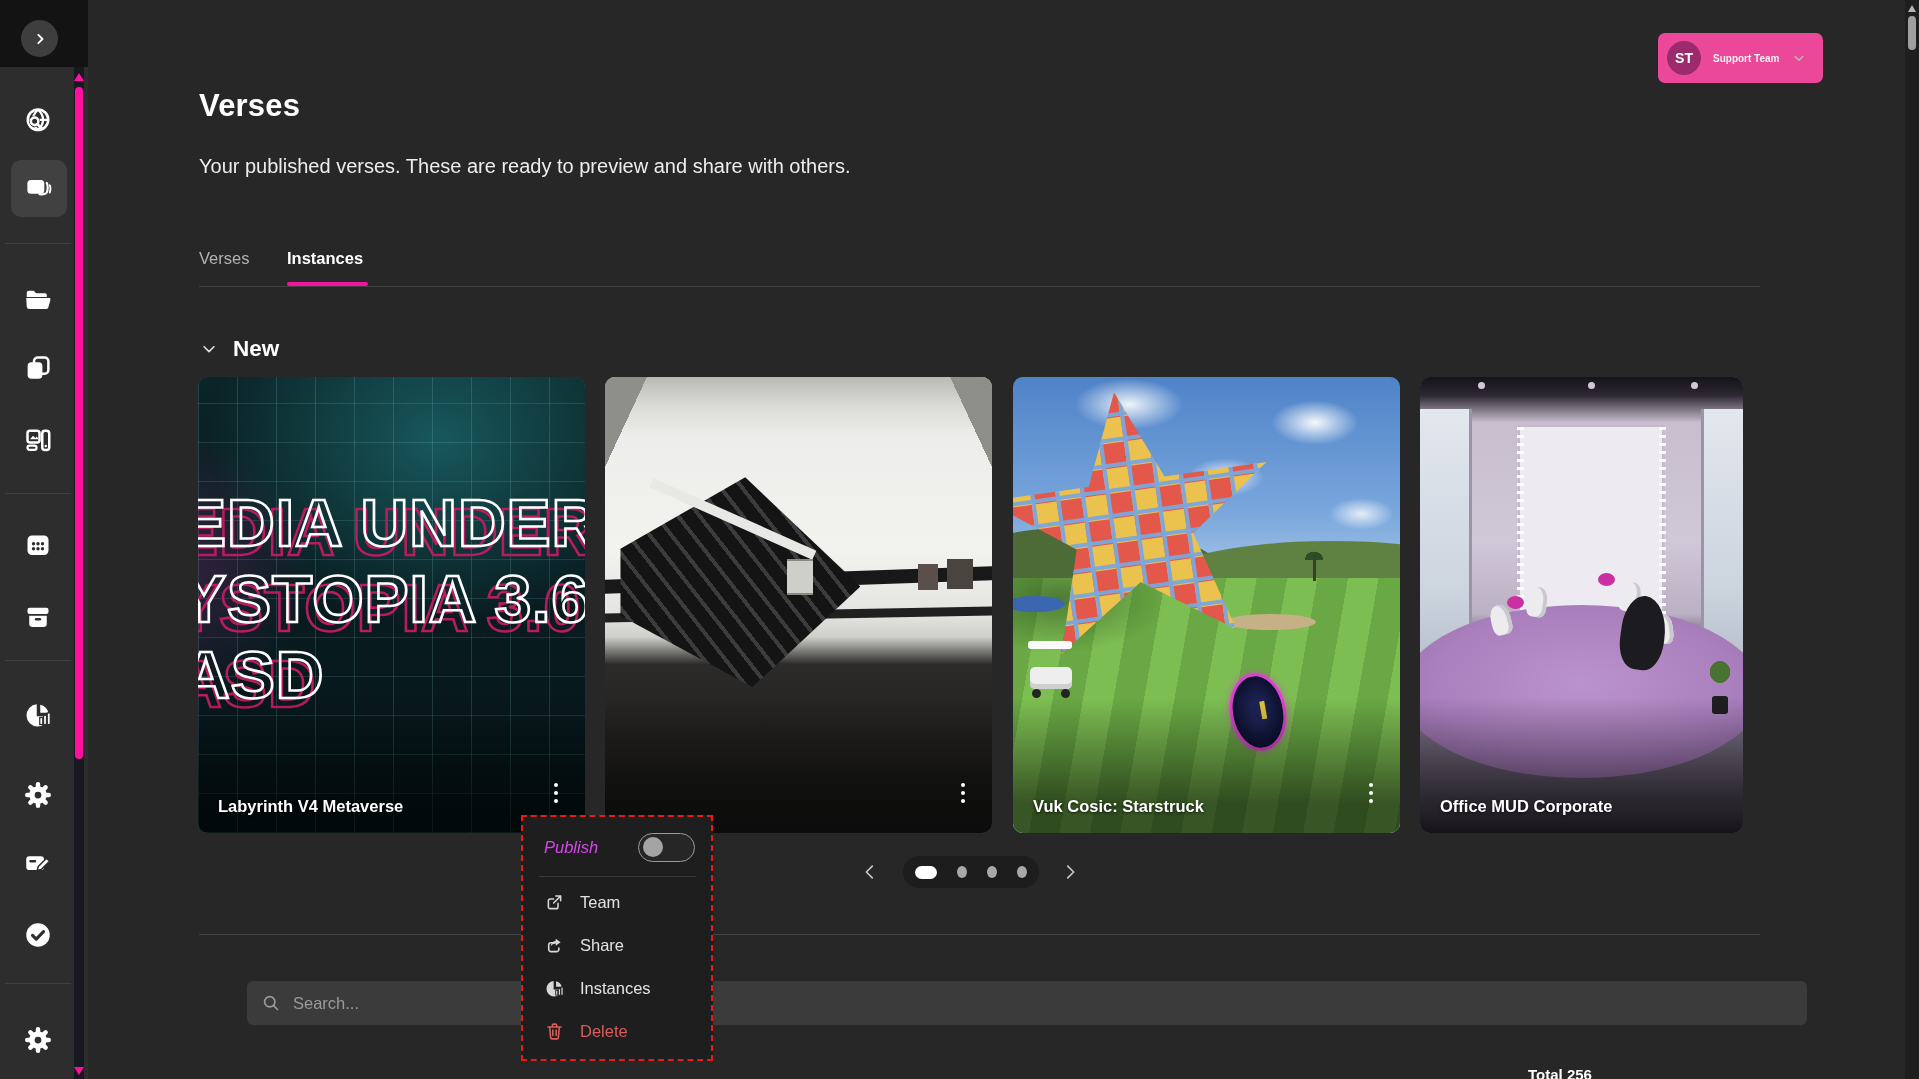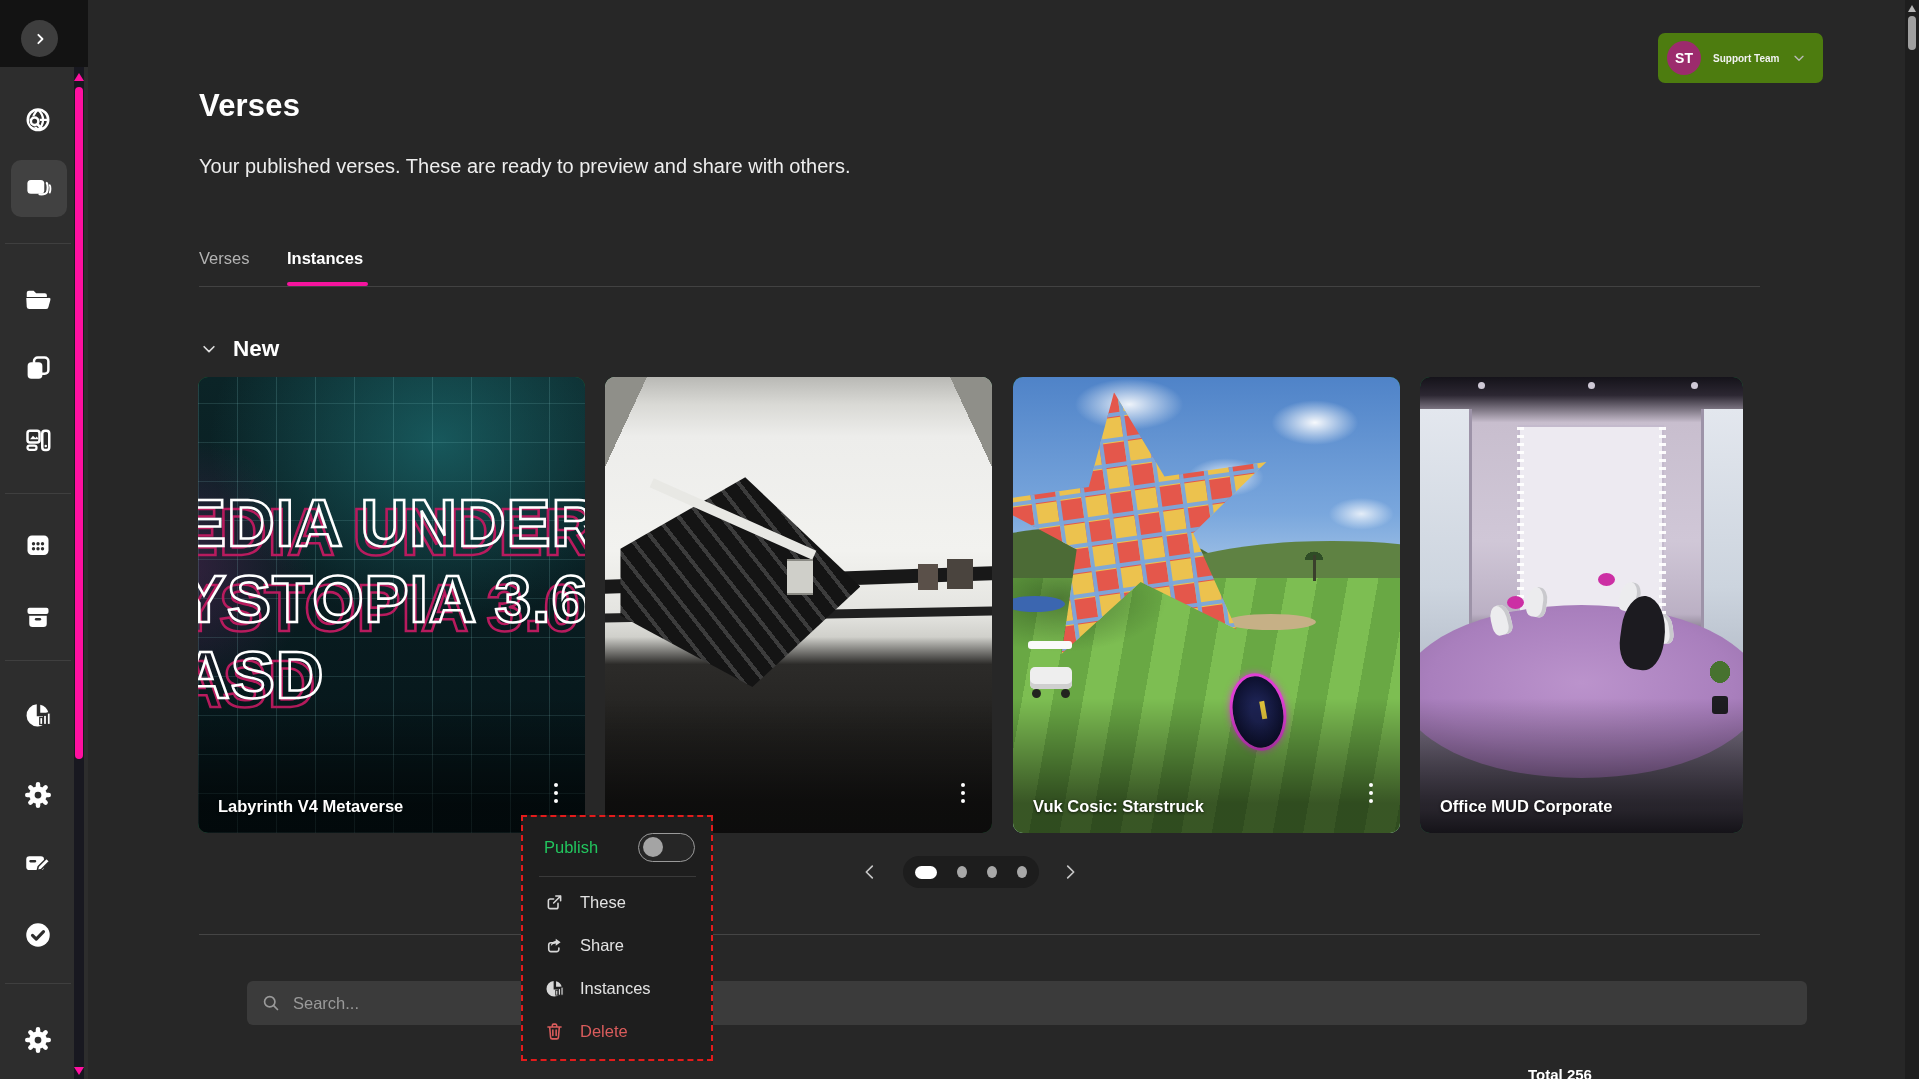--- a/index.html
+++ b/index.html
@@ -20,21 +20,21 @@
   .sb-divider{position:absolute;left:5px;width:66px;height:1px;background:#3f3f3f;}
   .sb-scroll{position:absolute;left:74px;top:67px;width:10px;height:1012px;background:#181820;}
   .sb-scroll-up{position:absolute;left:0;top:6px;width:0;height:0;border-left:5px solid transparent;
     border-right:5px solid transparent;border-bottom:8px solid var(--scrollbar-pink);}
   .sb-thumb{position:absolute;left:1px;top:20px;width:8px;height:672px;background:var(--scrollbar-pink);border-radius:4px;}
   .sb-scroll-down{position:absolute;left:0;bottom:4px;width:0;height:0;border-left:5px solid transparent;
     border-right:5px solid transparent;border-top:8px solid var(--scrollbar-pink);}
 
   
   .account{position:absolute;left:1658px;top:33px;height:50px;display:flex;align-items:center;gap:12px;
-    background:#4d7c0f;border-radius:7px;padding:0 16px 0 9px;cursor:pointer;}
+    background:#ec4899;border-radius:7px;padding:0 16px 0 9px;cursor:pointer;}
   .avatar{width:34px;height:34px;border-radius:50%;background:var(--avatar-plum);display:flex;
     align-items:center;justify-content:center;font-size:14px;font-weight:700;}
   .account-name{font-size:10px;font-weight:700;color:#f2f2f2;}
 
   
   .page-title{position:absolute;left:199px;top:88px;font-size:31px;font-weight:700;letter-spacing:.2px;}
   .page-subtitle{position:absolute;left:199px;top:155px;font-size:20px;color:#ededed;}
   .tab{position:absolute;top:249px;font-size:16.5px;cursor:pointer;}
   .tab-verses{left:199px;color:#b3b3b3;}
   .tab-instances{left:287px;color:#fff;font-weight:700;}
@@ -150,21 +150,21 @@
   .art4 .bigchair{position:absolute;right:24%;top:48%;width:44px;height:74px;background:#1c1b20;
     border-radius:45% 55% 40% 40%;transform:rotate(8deg);}
   .art4 .plant{position:absolute;right:2%;top:62%;width:34px;height:30px;
     background:radial-gradient(50% 60% at 50% 40%, #47722f 0 60%, rgba(0,0,0,0) 61%);}
   .art4 .pot{position:absolute;right:4.5%;top:70%;width:16px;height:18px;background:#1e1d22;border-radius:3px;}
 
   
   .ctx-menu{position:absolute;left:521px;top:815px;width:192px;background:#1e1e1e;
     border:2px dashed var(--menu-border-red);padding:4px 0 6px;z-index:50;}
   .ctx-publish{display:flex;align-items:center;justify-content:space-between;padding:12px 16px 12px 21px;}
-  .ctx-publish-label{font-size:16.5px;color:#22c55e;}
+  .ctx-publish-label{font-size:16.5px;color:#d946ef;font-style:italic;}
   .toggle{width:57px;height:29px;border:1.5px solid #9a9a9a;border-radius:15px;background:#262626;
     position:relative;cursor:pointer;}
   .toggle .knob{position:absolute;left:4px;top:3px;width:20px;height:20px;border-radius:50%;background:#a4a4a4;}
   .ctx-divider{height:1px;background:#3a3a3a;margin:2px 15px 4px 16px;}
   .ctx-item{display:flex;align-items:center;gap:15px;padding:11px 21px;font-size:16.5px;color:#e2e2e2;cursor:pointer;}
   .ctx-item.danger{color:var(--delete-red);}
 
   
   .pager-prev,.pager-next{position:absolute;top:858px;width:28px;height:28px;display:flex;
     align-items:center;justify-content:center;cursor:pointer;}
@@ -473,21 +473,21 @@
       </span>
   </div>
   <div class="ctx-divider"></div>
 
   <div class="ctx-item">
     <span>
       <svg width="21" height="21" viewBox="0 0 24 24" fill="none" stroke="#d8d8d8" stroke-width="1.8" stroke-linecap="round" stroke-linejoin="round">
         <path d="M13.5 4.5H19v5.5M19 4.5l-8 8M16 13v4a2 2 0 0 1-2 2H7a2 2 0 0 1-2-2v-7a2 2 0 0 1 2-2h4"></path>
       </svg>
     </span>
-    <span>These</span>
+    <span>Team</span>
   </div>
 
   <div class="ctx-item">
     <span>
       <svg width="21" height="21" viewBox="0 0 24 24">
         <path d="M12 8.8H8a2.6 2.6 0 0 0-2.6 2.6v5A2.6 2.6 0 0 0 8 19h6.4a2.6 2.6 0 0 0 2.6-2.6v-1.6" fill="none" stroke="#d8d8d8" stroke-width="1.8" stroke-linecap="round"></path>
         <path d="M13.4 4.3l5.6 4-5.6 4V9.8c-3.1.2-4.7 1.5-5.7 3.4.3-3.6 2.2-5.9 5.7-6.5V4.3z" fill="#d8d8d8"></path>
       </svg>
     </span>
     <span>Share</span>

